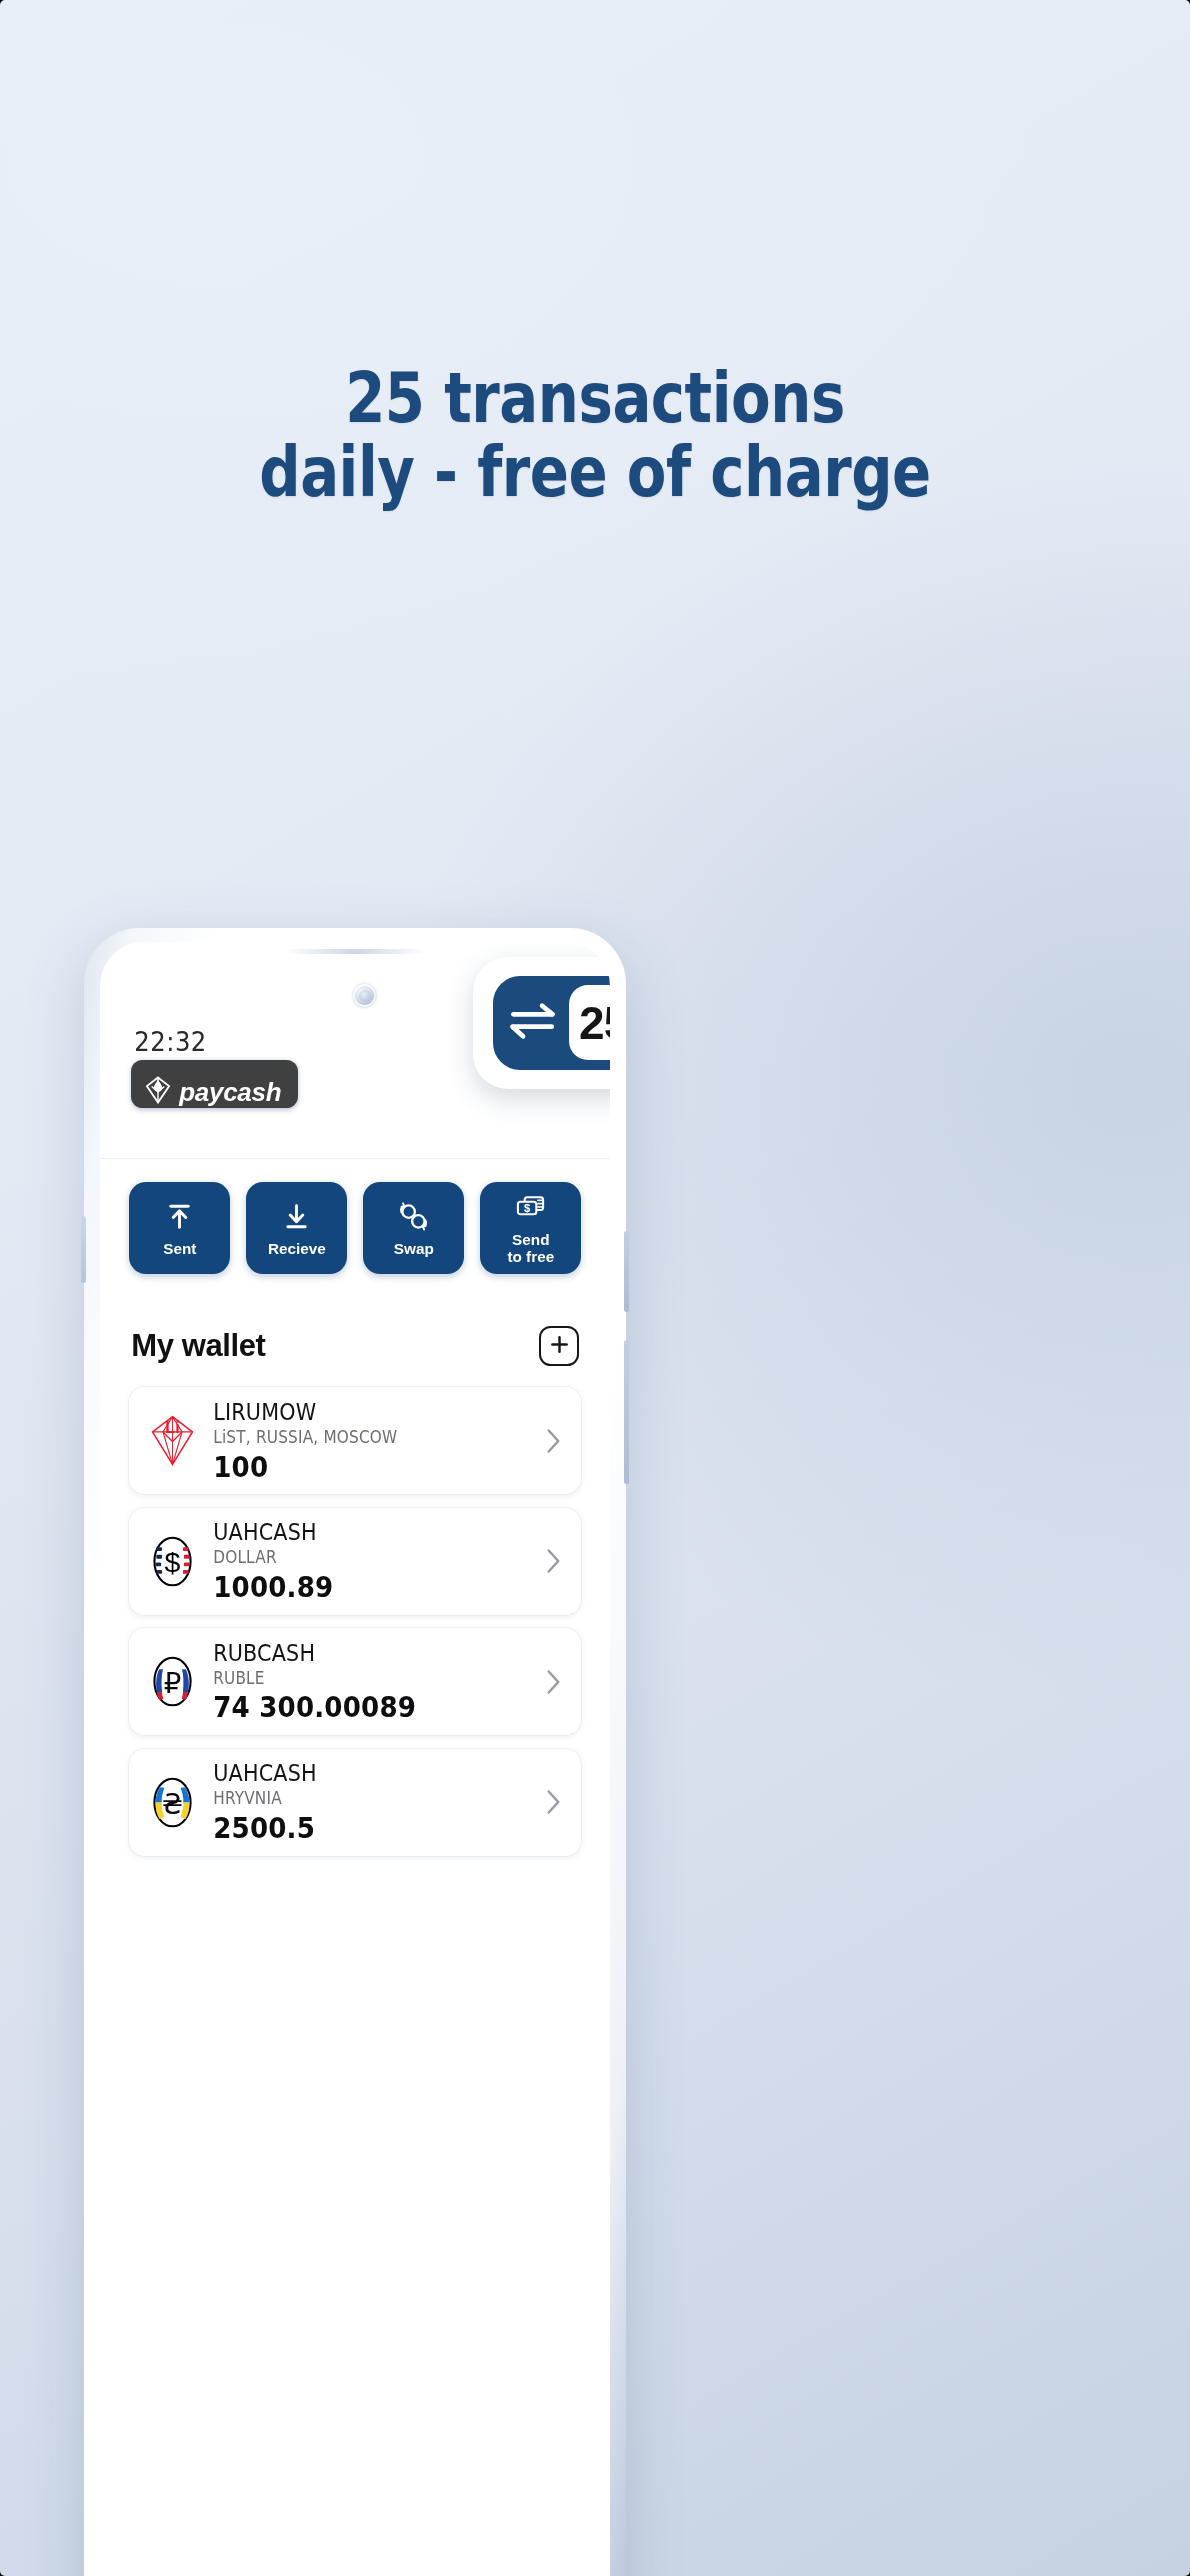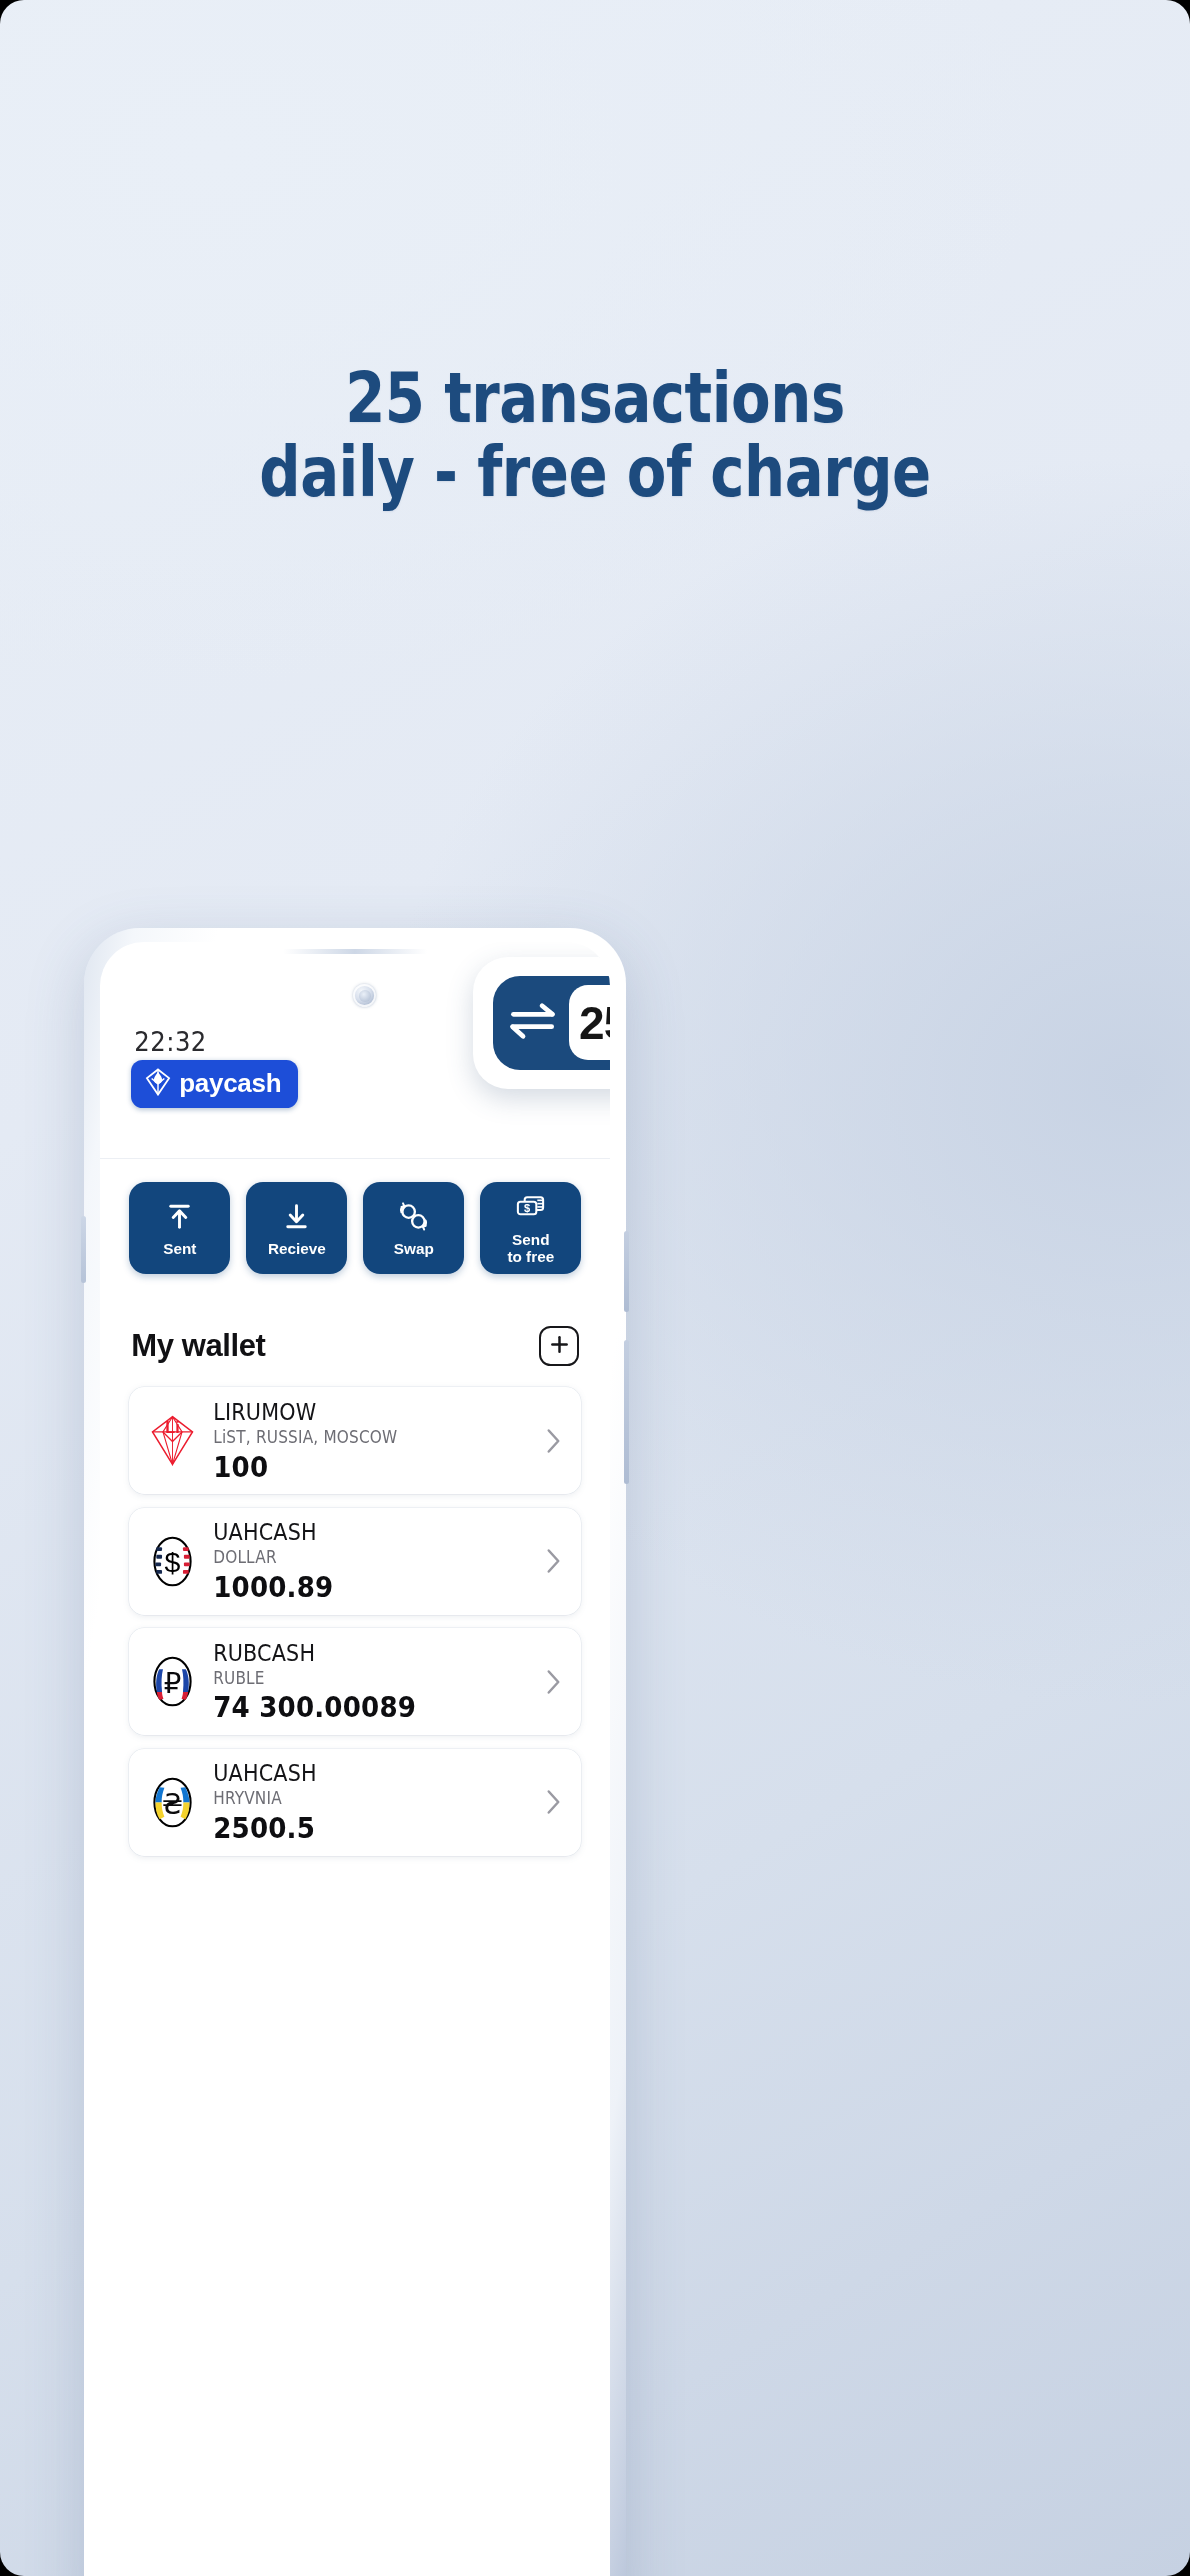--- a/index.html
+++ b/index.html
@@ -5,21 +5,21 @@
   * { margin:0; padding:0; box-sizing:border-box; }
   html, body {
     width:1190px; height:2576px;
     background:#000;
     font-family:"Liberation Sans", sans-serif;
     overflow:hidden;
   }
   #root {
     position:relative;
     width:1190px; height:2576px;
-    border-radius:24px;
+    border-radius:5px;
     overflow:hidden;
     background:
       radial-gradient(ellipse 1342px 863px at 18% 6%, #e9eff7 0%, rgba(233,239,247,0) 62%),
       radial-gradient(ellipse 1150px 958px at 95% 42%, #c8d3e4 0%, rgba(200,211,228,0) 65%),
       linear-gradient(150deg, #e8eef6 0%, #e4eaf4 35%, #d6dfec 70%, #c6d1e2 100%);
   }
 
   
   .headline {
     position:absolute; left:0; top:362px; width:1190px;
@@ -102,24 +102,25 @@
   }
 
   
   .app-header {
     position:absolute; left:0; top:104px; width:510px; height:113px;
     border-bottom:1px solid #eceff4;
   }
   .brand-pill {
     position:absolute; left:31px; top:13.4px;
     height:48px; padding:0 17px 0 13.4px;
-    display:flex; align-items:center; gap:8.6px;
+    display:flex; align-items:flex-end; gap:8.6px;
     border-radius:11.5px;
-    background:#1d4ed8;
+    background:#404040;
     box-shadow:0 1.9px 5.8px rgba(19,67,121,0.3);
+    font-style:italic;
   }
   .brand-name {
     color:#ffffff; font-weight:bold; font-size:26px;
     letter-spacing:-0.3px;
     font-family:"Liberation Sans", sans-serif;
   }
 
   
   .badge25 {
     position:absolute; left:373px; top:14.4px;

